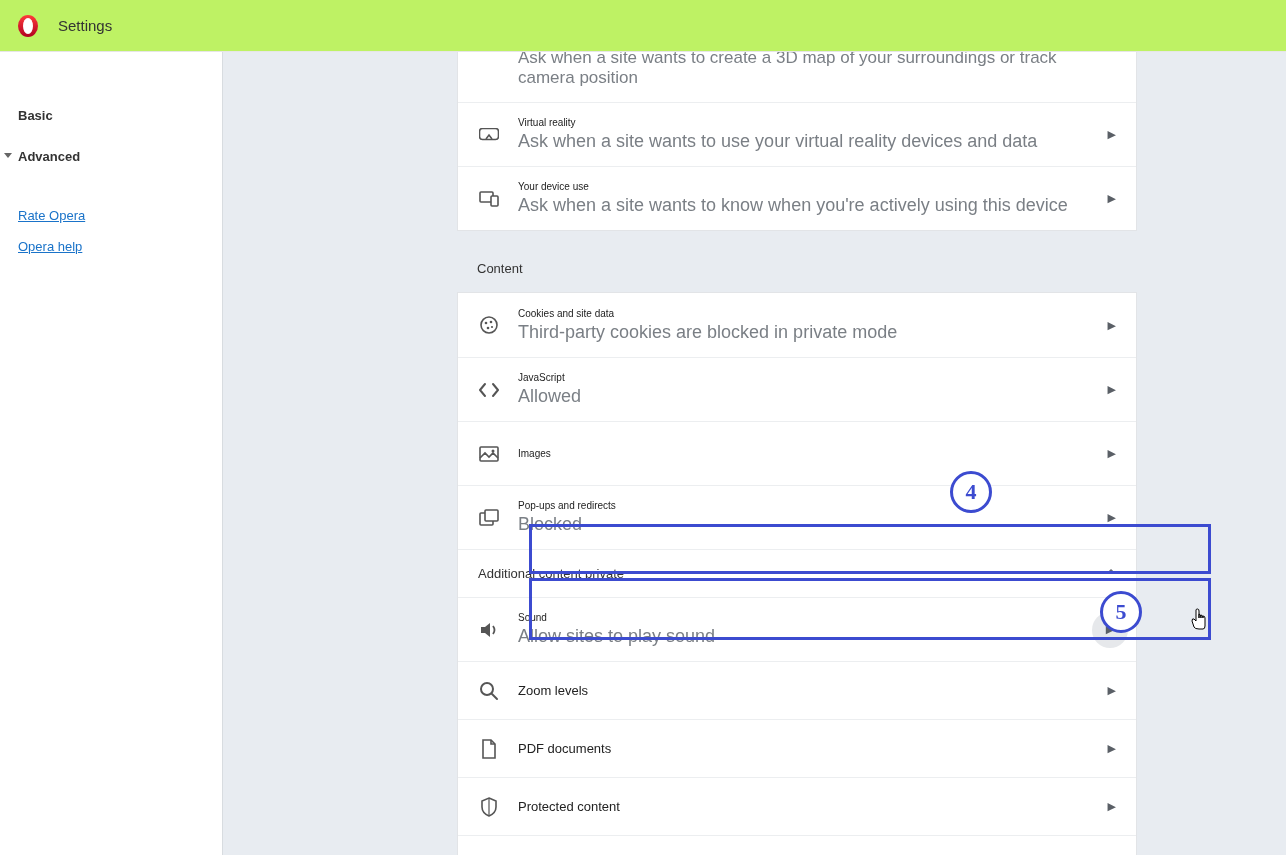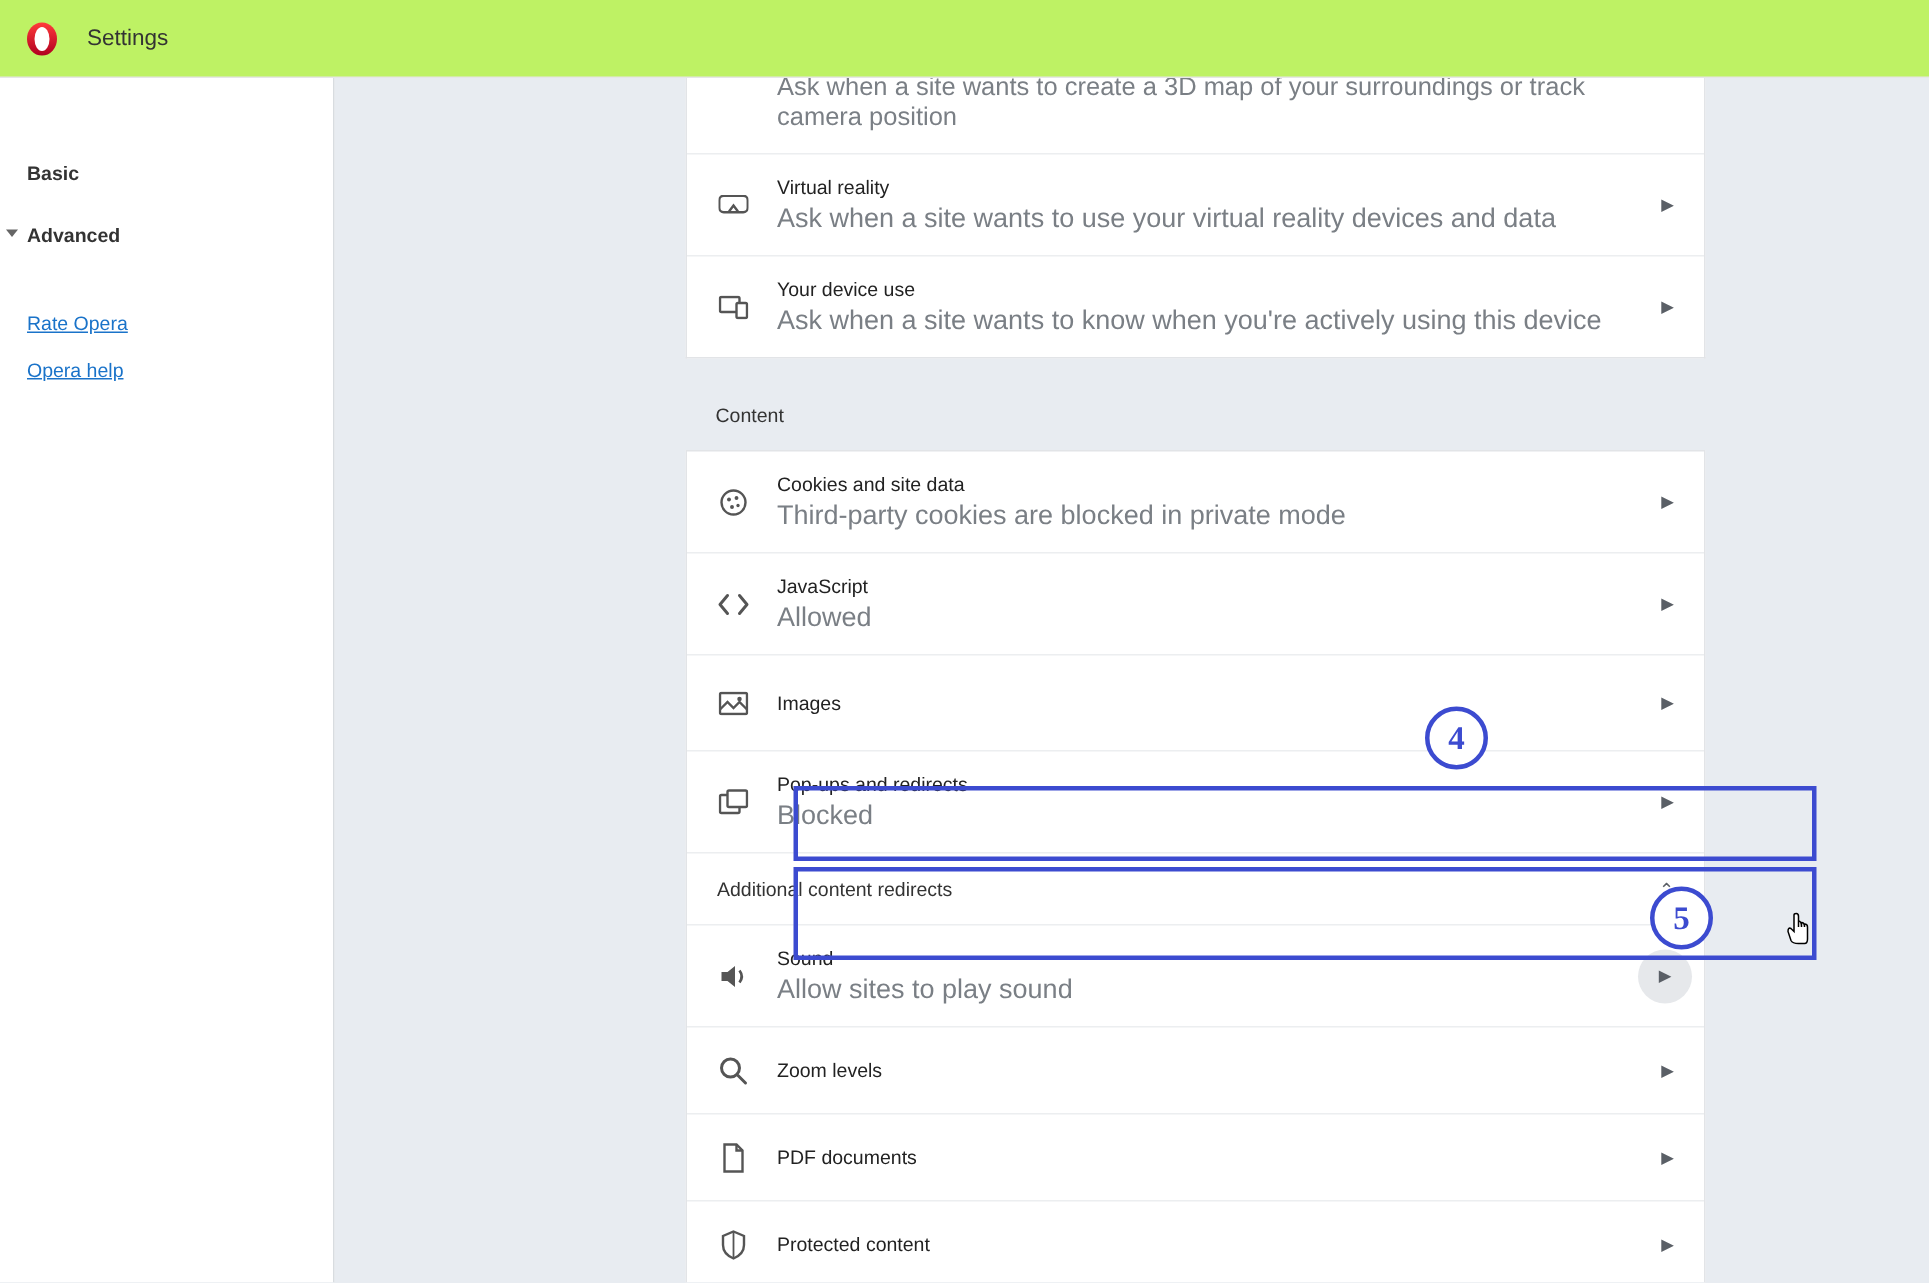--- a/index.html
+++ b/index.html
@@ -20,21 +20,21 @@
 .sidebar a.link { color: #1a73c9; text-decoration: underline; display: block; padding: 8px 0; }
 
 .main { flex: 1; display: flex; justify-content: center; overflow: hidden; }
 .panel-wrap { width: 680px; margin-left: 85px; }
 .panel { background: #fff; border: 1px solid #e2e4e7; border-top: none; }
 
 .row { display: flex; align-items: center; padding: 14px 20px; border-top: 1px solid #eceef0; cursor: pointer; min-height: 64px; position: relative; }
 .row:first-child { border-top: none; }
 .row .ricon { width: 22px; height: 22px; margin-right: 18px; color: #555; flex-shrink: 0; display:flex; align-items:center; justify-content:center; }
 .row .rtext { flex: 1; }
-.row .rtitle { font-size: 13px; color: #222; }
+.row .rtitle { font-size: 10px; color: #222; }
 .row .rdesc { font-size: 18px; color: #7a7f85; margin-top: 3px; }
 .row .chev { color: #5a5f66; font-size: 11px; }
 
 .cutoff { color: #7a7f85; font-size: 17px; padding: 0 20px 14px 60px; margin-top: -4px; }
 
 .section-label { font-size: 13px; color: #333; padding: 30px 20px 16px 20px; font-weight: 500; }
 
 .expander { padding: 16px 20px; font-size: 13px; color: #333; display: flex; justify-content: space-between; align-items: center; cursor: pointer; border-top: 1px solid #eceef0; }
 .expander .chev-up { font-size: 12px; color: #5a5f66; }
 
@@ -168,21 +168,21 @@
               </svg>
           </span>
           <div class="rtext">
             <div class="rtitle">Pop-ups and redirects</div>
             <div class="rdesc">Blocked</div>
           </div>
           <span class="chev">▶</span>
         </div>
 
         <div class="expander">
-          <span>Additional content redirects</span>
+          <span>Additional content private</span>
           <span class="chev-up">⌃</span>
         </div>
 
         <div class="row" style="position:relative;">
           <span class="ricon">
             <svg width="20" height="18" viewBox="0 0 20 18">
                 <path d="M2 6 L6 6 L11 2 L11 16 L6 12 L2 12 Z" fill="#555"></path>
                 <path d="M14 5 Q17 9 14 13" fill="none" stroke="#555" stroke-width="1.8"></path>
               </svg>
           </span>

